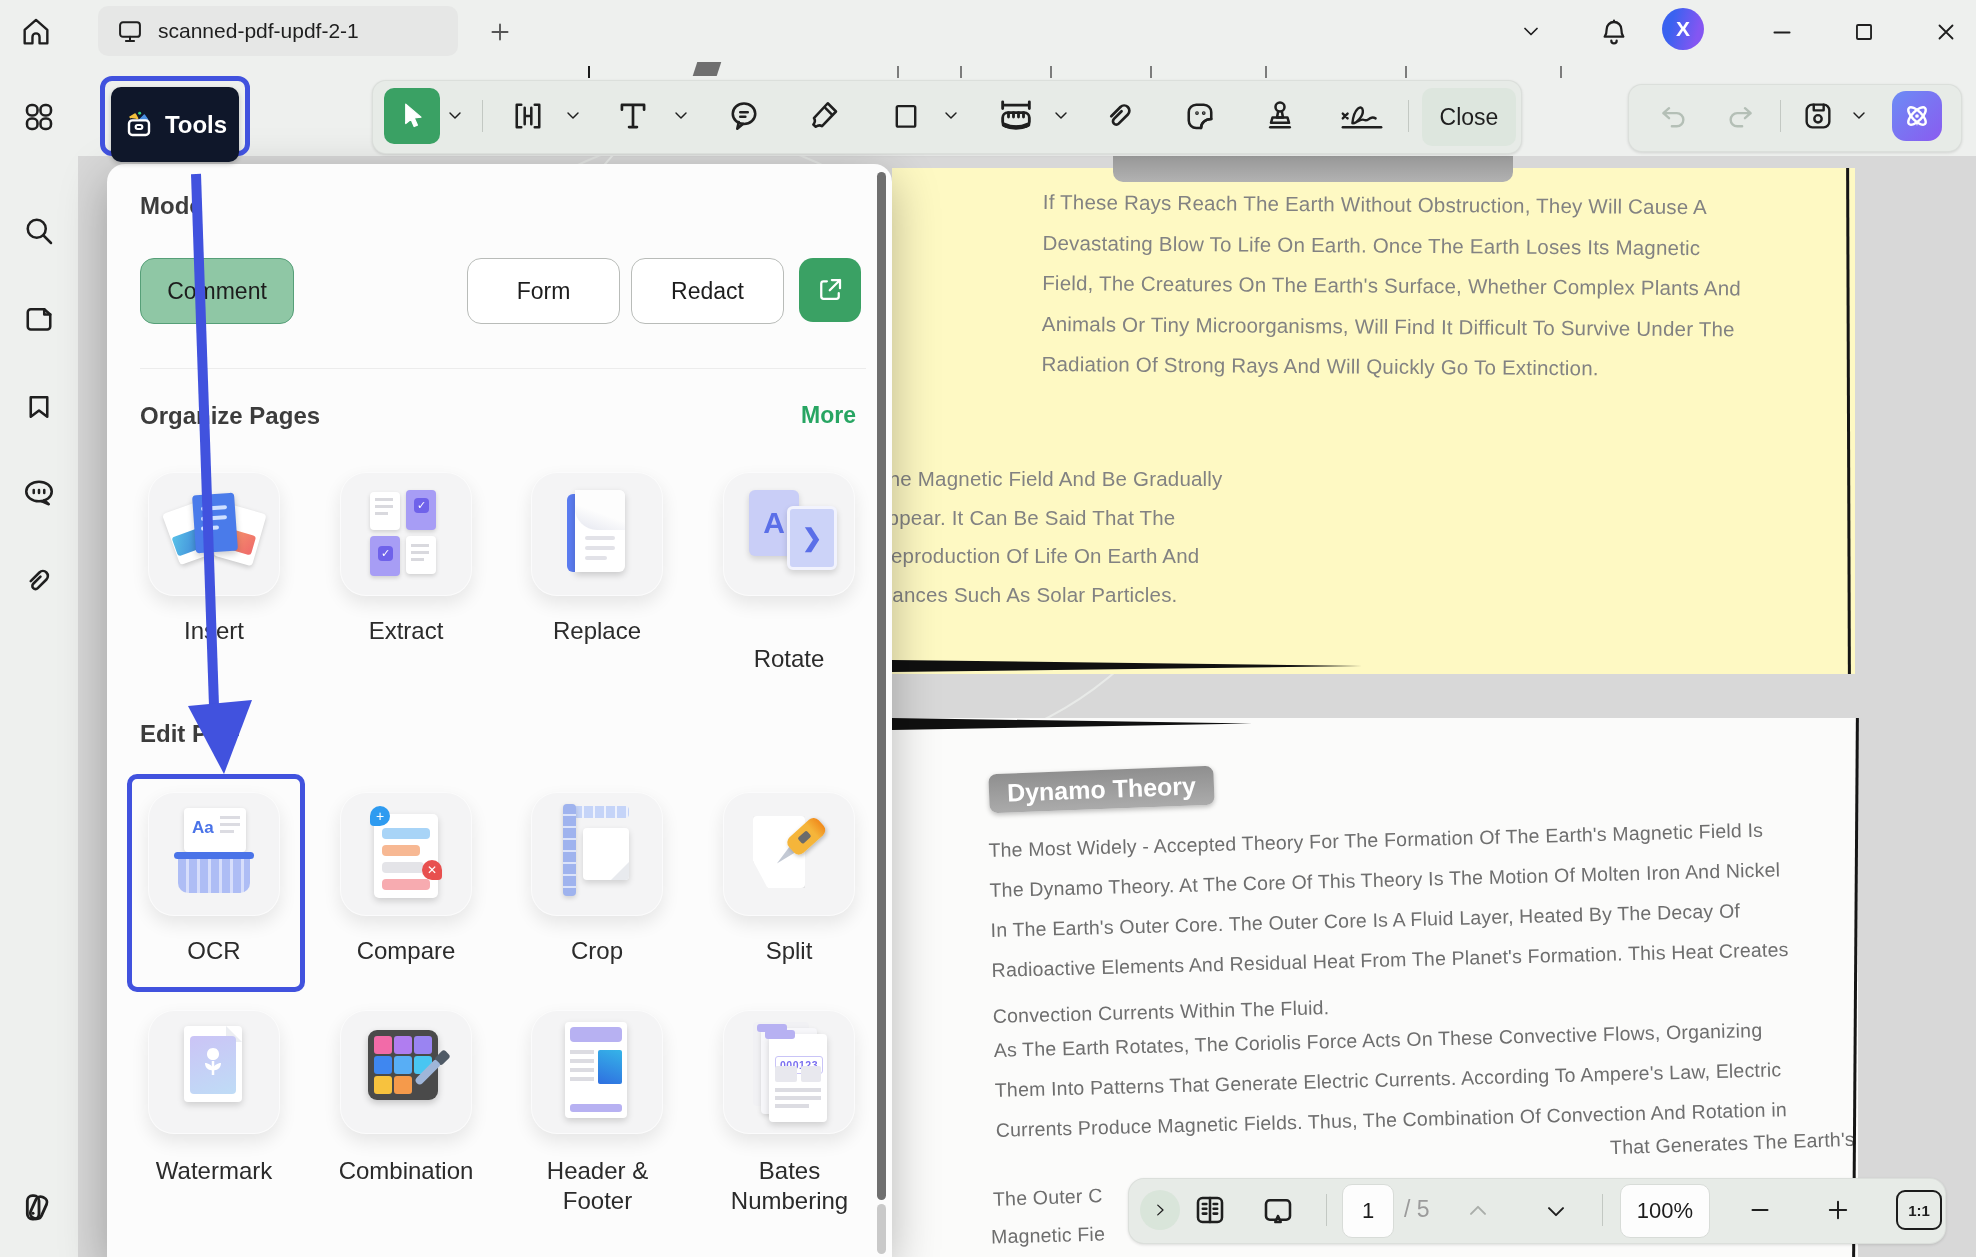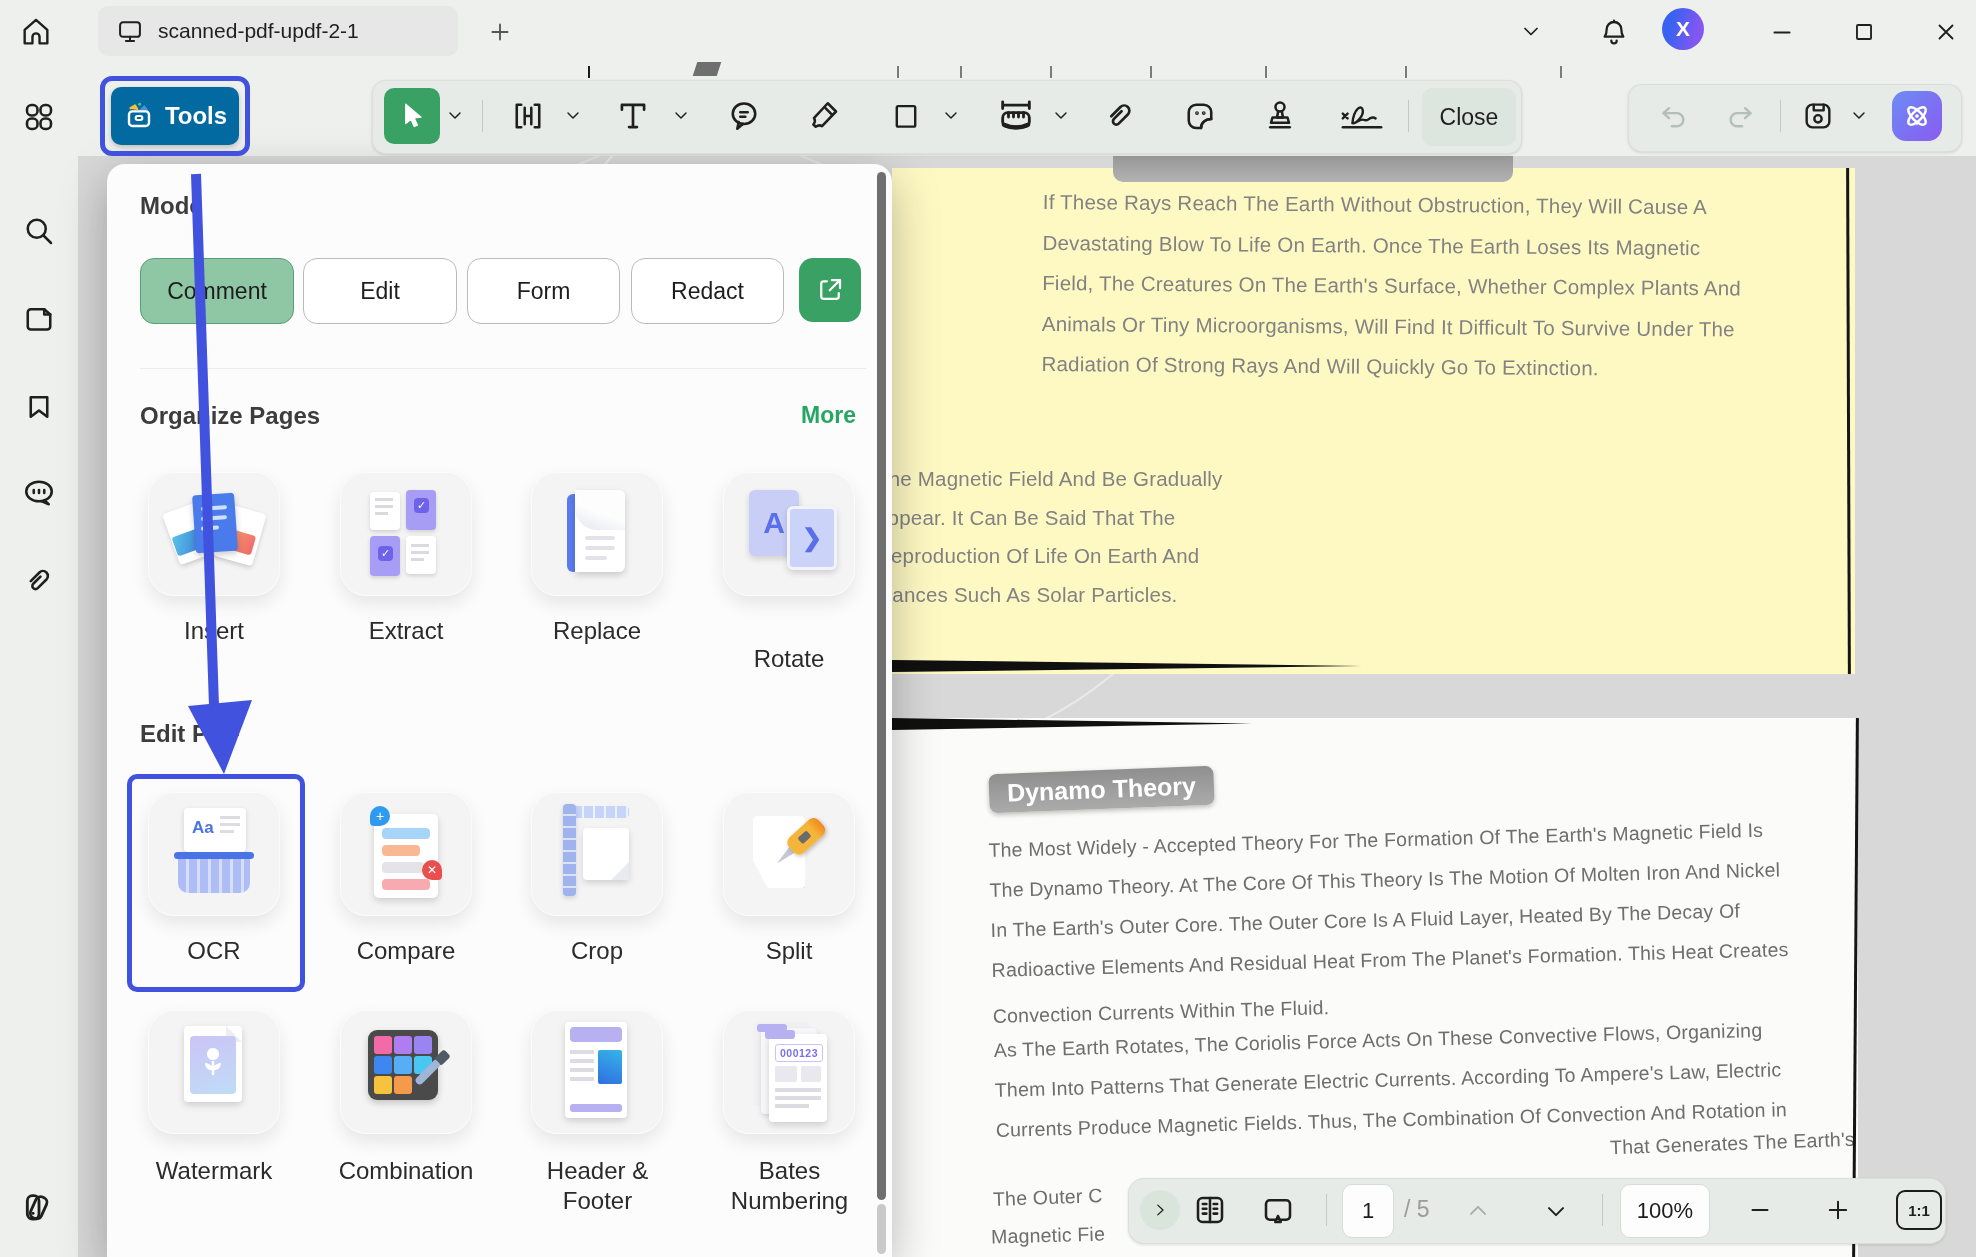--- a/index.html
+++ b/index.html
@@ -181,21 +181,21 @@
     <svg class="ic" width="40" height="40" viewBox="0 0 24 24">
       <rect x="5" y="4" width="7" height="14" rx="3"></rect>
       <g transform="rotate(24 12 12)">
           <rect x="8" y="4.6" width="7" height="13.6" rx="3"></rect>
         </g>
       <circle cx="8.4" cy="14.6" r=".9" fill="#1f1f1f" stroke="none"></circle>
     </svg>
   </div>
 
   <div class="abs" style="left:100px;top:76px;width:150px;height:80px;border:5px solid #4152DE;border-radius:12px;box-sizing:border-box;z-index:36;"></div>
-  <div class="abs" style="left:111px;top:87px;width:128px;height:58px;background:#0369a1;border-radius:10px;z-index:37;
+  <div class="abs" style="left:111px;top:87px;width:128px;height:75px;background:#0f172a;border-radius:10px;z-index:37;
               display:flex;align-items:center;justify-content:center;gap:10px;box-shadow:0 2px 5px rgba(0,0,0,.2);">
     <svg width="32" height="32" viewBox="0 0 24 24" style="display:block;">
       <path d="M5 6.5 9 4l2 3.5" fill="#f3c03c" stroke="#f3c03c" stroke-width="1.6" stroke-linejoin="round"></path>
       <path d="M12.5 8 16 4.5 18.5 8z" fill="#4a90e2" stroke="#4a90e2" stroke-width="1" stroke-linejoin="round"></path>
       <circle cx="12.5" cy="3.2" r="1.1" fill="#35d07f"></circle>
       <rect x="4.5" y="8.5" width="15" height="11" rx="2.5" fill="none" stroke="#fff" stroke-width="1.8"></rect>
       <rect x="9.5" y="12" width="5" height="3" rx="1.5" fill="none" stroke="#fff" stroke-width="1.6"></rect>
     </svg>
     <span style="color:#fff;font-size:24px;font-weight:bold;">Tools</span>
   </div>
@@ -352,23 +352,20 @@
 
   <div class="abs" style="left:107px;top:164px;width:785px;height:1093px;background:#fcfcfc;border-radius:18px 18px 0 0;
               box-shadow:0 14px 48px rgba(0,0,0,.28);z-index:20;">
 
     <div class="abs" style="left:770px;top:1040px;width:9px;height:50px;background:#c9c9c9;border-radius:5px;"></div>
     <div class="abs" style="left:770px;top:8px;width:9px;height:1028px;background:#6f6f6f;border-radius:5px;"></div>
 
     <div class="sec-title" style="left:33px;top:28px;">Mode</div>
     <div class="mbtn active" style="left:33px;width:152px;">
       <span>Comment</span>
-    </div>
-    <div class="mbtn" style="left:196px;width:152px;">
-      <span>Edit</span>
     </div>
     <div class="mbtn" style="left:524px;width:151px;">
       <span>Redact</span>
     </div>
     <div class="mbtn" style="left:360px;width:151px;">
       <span>Form</span>
     </div>
     <div class="abs ctr" style="left:692px;top:94px;width:62px;height:64px;background:#3aa164;border-radius:14px;">
       <svg class="ic" width="30" height="30" viewBox="0 0 24 24" style="stroke:#fff;stroke-width:1.8;">
         <path d="M9.5 5H6.8A1.8 1.8 0 0 0 5 6.8v10.4A1.8 1.8 0 0 0 6.8 19h10.4a1.8 1.8 0 0 0 1.8-1.8V14.5"></path>
@@ -520,21 +517,21 @@
         <div class="abs" style="left:5px;top:82px;width:52px;height:8px;background:#b7b1f2;border-radius:3px;"></div>
       </div>
     </div>
     <div class="tile" style="left:616px;top:846px;">
       <div class="abs" style="left:30px;top:12px;width:76px;height:100px;">
         <div class="abs" style="left:0;top:0;width:56px;height:84px;background:#f1f1f4;border-radius:4px;"></div>
         <div class="abs" style="left:8px;top:6px;width:56px;height:86px;background:#f7f7fa;border-radius:4px;box-shadow:0 2px 5px rgba(0,0,0,.12);"></div>
         <div class="abs" style="left:4px;top:2px;width:30px;height:8px;background:#b7b1f2;border-radius:3px;"></div>
         <div class="abs" style="left:16px;top:12px;width:58px;height:88px;background:#fff;border-radius:4px;box-shadow:0 3px 7px rgba(0,0,0,.16);"></div>
         <div class="abs" style="left:12px;top:8px;width:30px;height:9px;background:#b7b1f2;border-radius:3px;"></div>
-        <div class="abs ctr" style="left:22px;top:22px;width:46px;height:16px;border:1.5px solid #c9c4f7;border-radius:3px;color:#7a6ff0;font-size:10.5px;font-weight:bold;letter-spacing:.5px;">000123</div>
+        <div class="abs ctr" style="left:22px;top:34px;width:46px;height:16px;border:1.5px solid #c9c4f7;border-radius:3px;color:#7a6ff0;font-size:10.5px;font-weight:bold;letter-spacing:.5px;">000123</div>
         <div class="abs" style="left:22px;top:44px;width:22px;height:16px;background:#e8e8ee;border-radius:2px;"></div>
         <div class="abs" style="left:48px;top:44px;width:20px;height:16px;background:#e8e8ee;border-radius:2px;"></div>
         <div class="abs" style="left:22px;top:66px;width:46px;height:3.5px;background:#dcdce2;"></div>
         <div class="abs" style="left:22px;top:74px;width:46px;height:3.5px;background:#dcdce2;"></div>
         <div class="abs" style="left:22px;top:82px;width:34px;height:3.5px;background:#dcdce2;"></div>
       </div>
     </div>
     <div class="tlabel" style="left:22px;top:992px;">Watermark</div>
     <div class="tlabel" style="left:214px;top:992px;">Combination</div>
     <div class="tlabel" style="left:402px;top:992px;width:145px;left:418px;">Header &amp; Footer</div>

